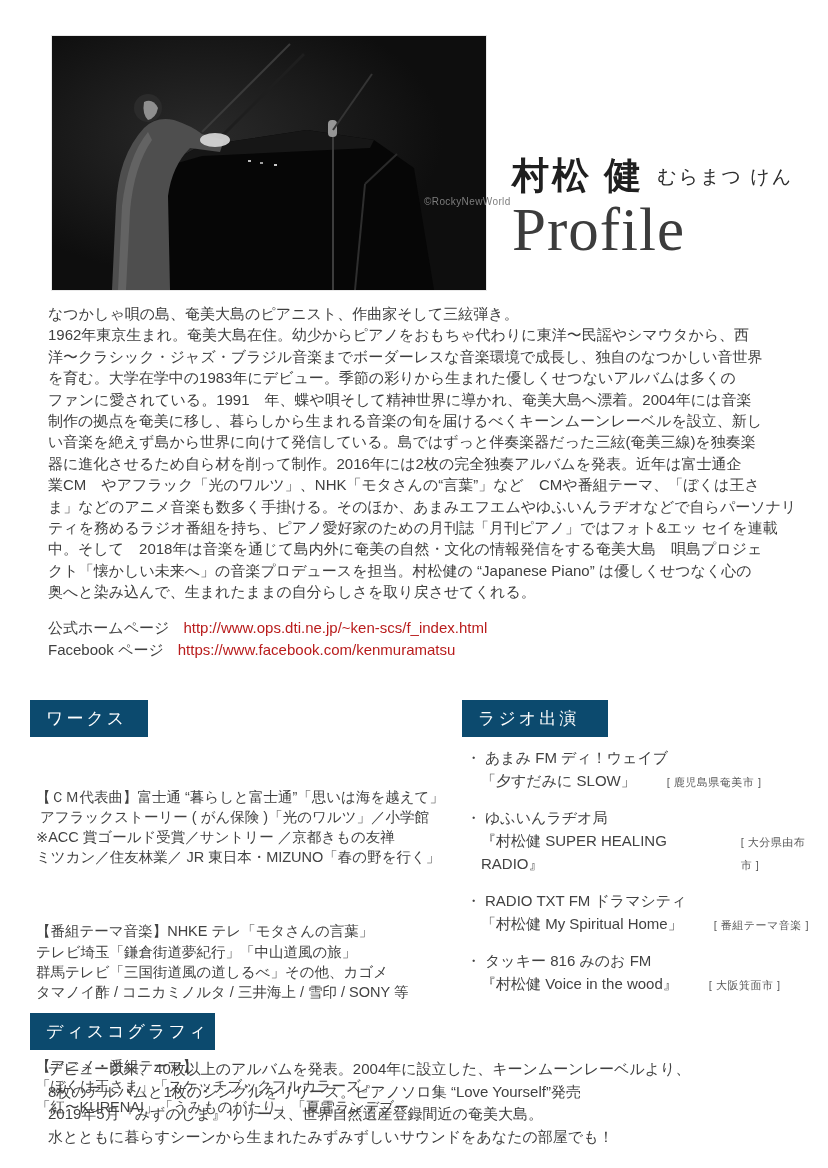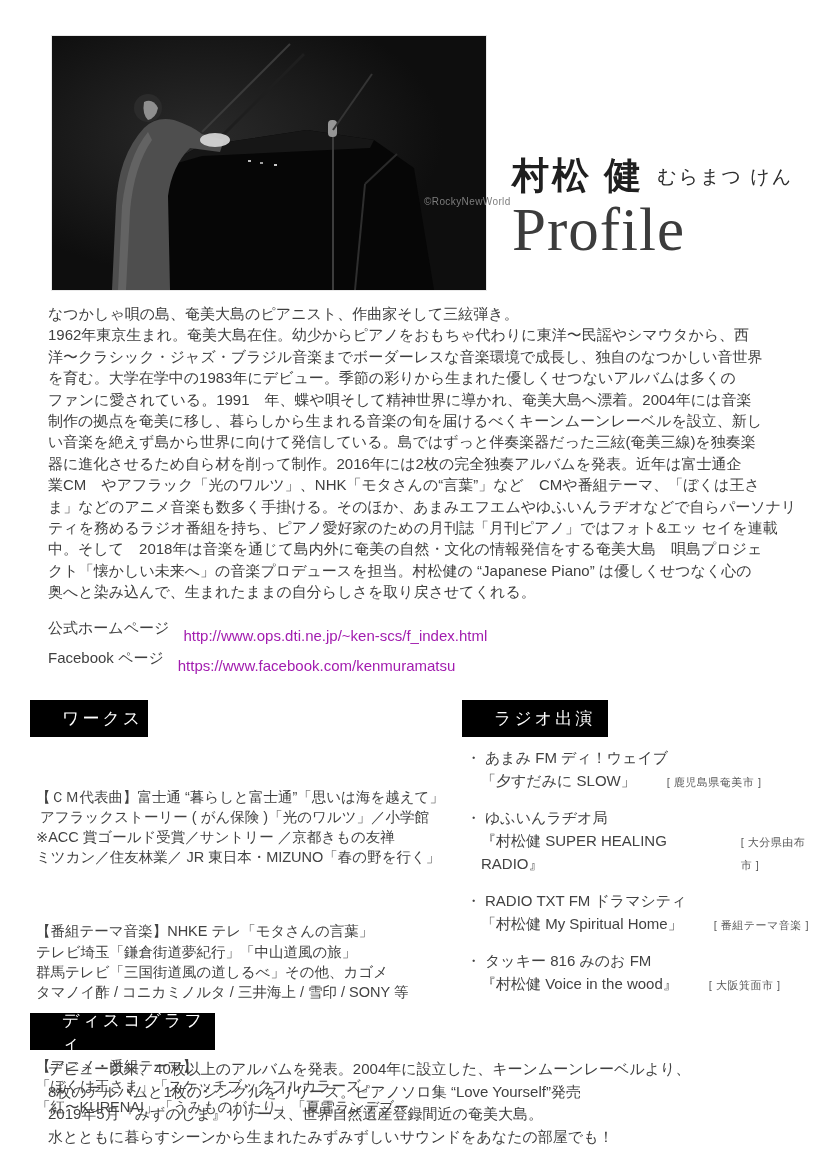--- a/index.html
+++ b/index.html
@@ -35,28 +35,28 @@
   }
 
   
   .bio {
     position:absolute; left:48px; top:303px; width:750px;
     font-size:15px; line-height:21.4px; white-space:pre-wrap; color:#3f3f3f;
   }
 
   
   .links { position:absolute; left:48px; top:617px; font-size:15px; line-height:22px; }
-  .link-row { display:flex; }
+  .link-row { display:flex;align-items:flex-end; }
   .link-label { white-space:pre; }
-  .link-url { margin-left:14px; color:#a21caf; text-decoration:none;margin-top:8px; }
+  .link-url { margin-left:14px; color:#b91c1c; text-decoration:none; }
 
   
   .section-bar {
-    position:absolute; background:#000000; color:#ffffff;
-    display:flex; align-items:center; padding-left:32px;
+    position:absolute; background:#0c4a6e; color:#ffffff;
+    display:flex; align-items:center; padding-left:16px;
     font-size:17px; letter-spacing:3px; height:37px;
   }
   .bar-works { left:30px; top:700px; width:118px; }
   .bar-radio { left:462px; top:700px; width:146px; }
   .bar-disco { left:30px; top:1013px; width:185px; }
 
   
   .works-body {
     position:absolute; left:36px; top:746px; width:432px;
     font-size:14.5px; line-height:20.3px; white-space:pre-wrap; color:#424242;

